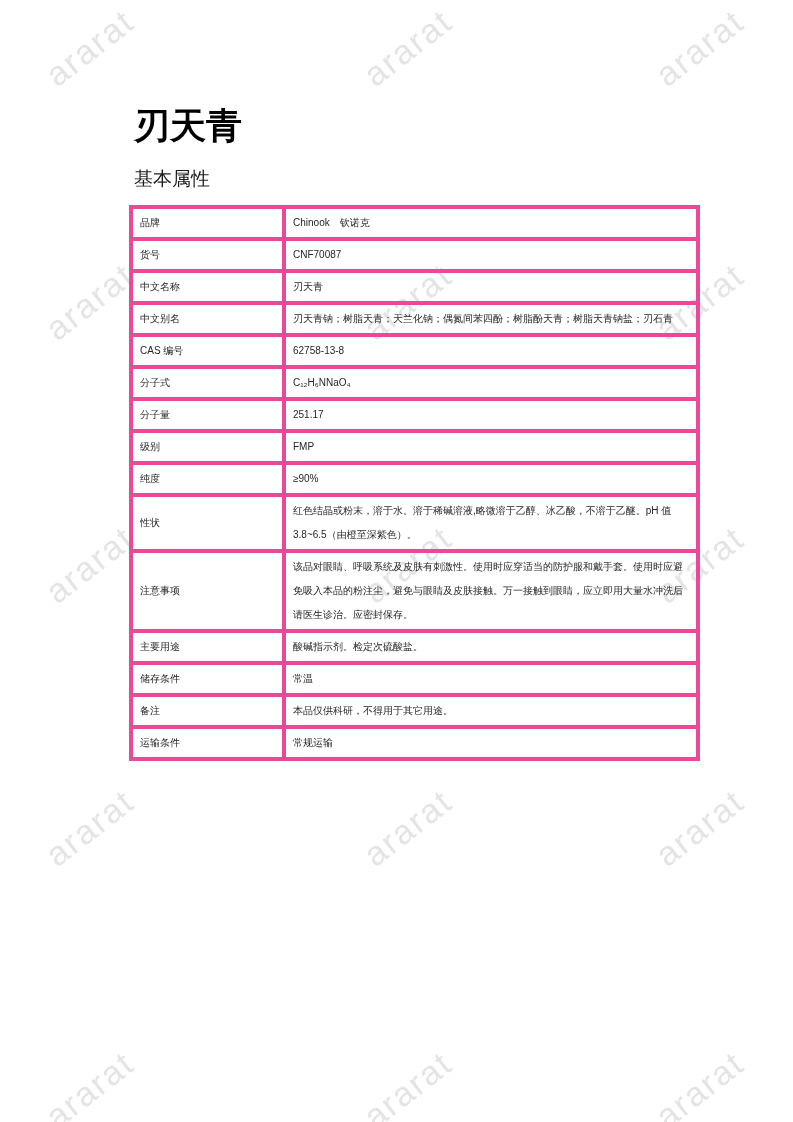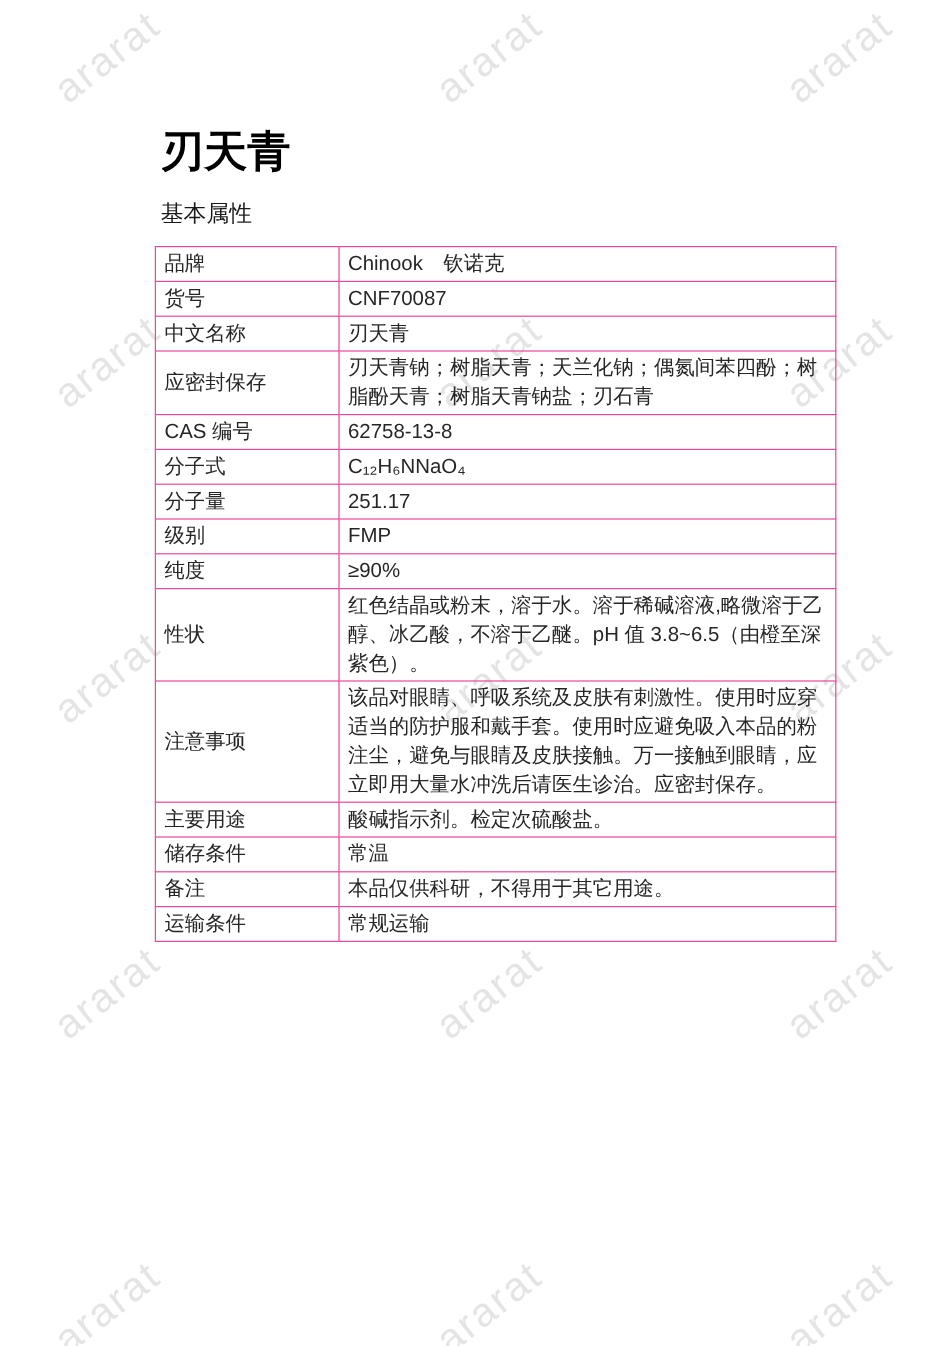--- a/index.html
+++ b/index.html
@@ -56,22 +56,22 @@
     color: #1a1a1a;
   }
   table.props {
     margin-top: 17px;
     width: 567px;
     border-collapse: collapse;
     table-layout: fixed;
     background: transparent;
   }
   table.props td {
-    border: 1px solid #ec4899;
-    font-size: 17px;
+    border: 4px solid #ec4899;
+    font-size: 10px;
     line-height: 24px;
     padding: 2px 7px;
     vertical-align: middle;
     word-wrap: break-word;
   }
   td.cell-label { width: 153px; }
   td.cell-value { width: 414px; margin-top: 24px; }
 </style>
 </head>
 <body>
@@ -106,21 +106,21 @@
       </tr>
       <tr>
         <td class="cell-label">货号</td>
         <td class="cell-value">CNF70087</td>
       </tr>
       <tr>
         <td class="cell-label">中文名称</td>
         <td class="cell-value">刃天青</td>
       </tr>
       <tr>
-        <td class="cell-label">应密封保存</td>
+        <td class="cell-label">中文别名</td>
         <td class="cell-value">刃天青钠；树脂天青；天兰化钠；偶氮间苯四酚；树脂酚天青；树脂天青钠盐；刃石青</td>
       </tr>
       <tr>
         <td class="cell-label">CAS 编号</td>
         <td class="cell-value">62758-13-8</td>
       </tr>
       <tr>
         <td class="cell-label">分子式</td>
         <td class="cell-value">C₁₂H₆NNaO₄</td>
       </tr>

